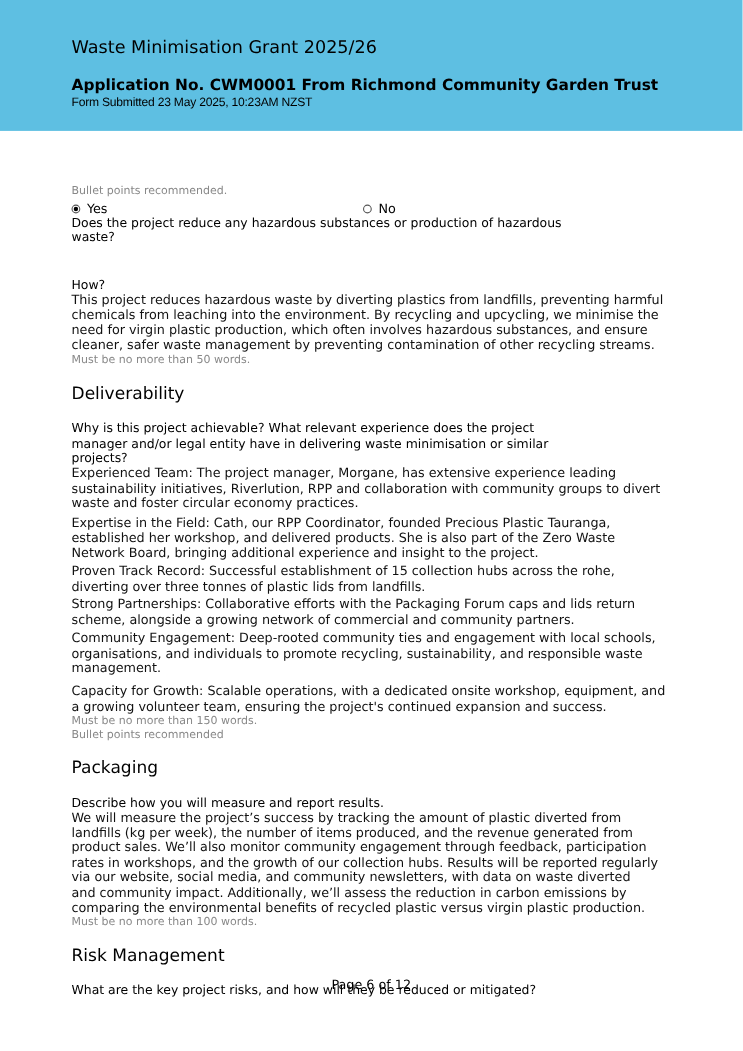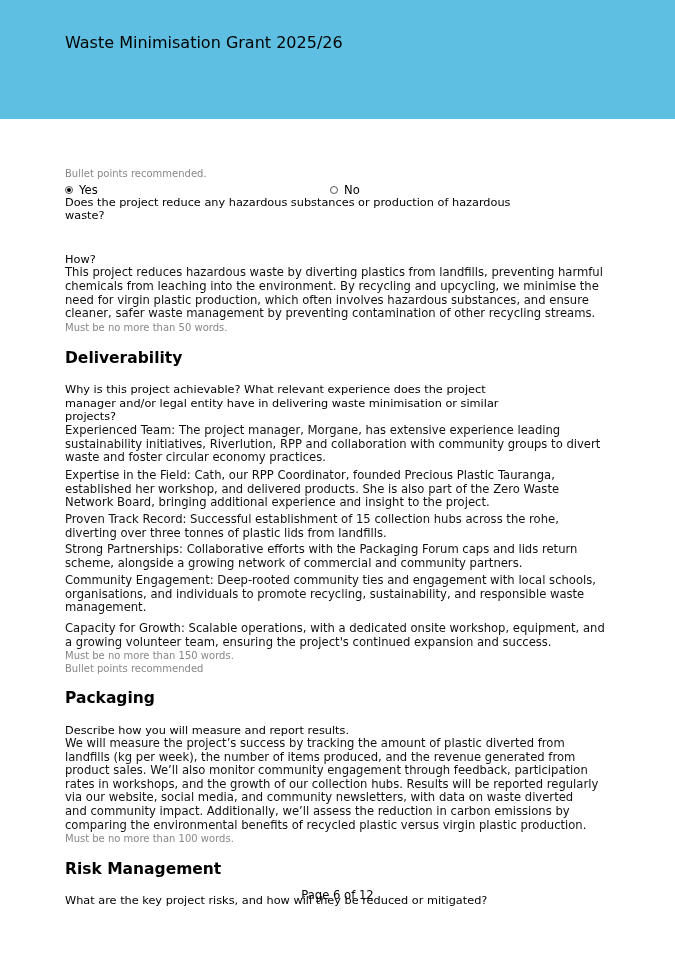--- a/index.html
+++ b/index.html
@@ -7,31 +7,33 @@
     .header { position: absolute; left: 0; top: 0; width: 675px; height: 119px; background: #5ebfe2; }
     .header .t1 { position: absolute; left: 65px; top: 33px; font-size: 16px; font-weight: normal; line-height: 19px; white-space: nowrap; }
     .header .t2 { position: absolute; left: 65px; top: 52px; font-size: 17px; font-weight: bold; line-height: 19px; white-space: nowrap; }
     .header .t3 { position: absolute; left: 65px; top: 70px; font-size: 14px; font-weight: bold; line-height: 16px; white-space: nowrap; }
     .header .t4 { position: absolute; left: 65px; top: 87px; font-family: "Liberation Sans", sans-serif; font-size: 11px; line-height: 13px; white-space: nowrap; letter-spacing: -0.2px; }
     .content { position: absolute; left: 65px; top: 0; width: 545px; }
     .abs { position: absolute; left: 0; white-space: nowrap; margin-top: 40px; }
     .hint { font-size: 10px; color: #888; line-height: 13px; }
     .q { font-size: 11.3px; font-weight: normal; line-height: 13.5px; }
     .ans { font-size: 11.6px; line-height: 13.8px; color: #111; }
-    .sec { font-size: 15.5px; font-weight: bold; line-height: 18px; }
+    .sec { font-size: 15.5px; font-weight: normal; line-height: 18px; }
     .radio { position: absolute; display: flex; align-items: center; font-size: 11.6px; line-height: 14px; }
     .radio .dot { width: 8px; height: 8px; border: 1px solid #555; border-radius: 50%; margin-right: 6px; position: relative; box-sizing: border-box; }
     .radio .dot.on::after { content: ""; position: absolute; left: 1px; top: 1px; width: 4px; height: 4px; border-radius: 50%; background: #000; }
     .footer { position: absolute; top: 888px; left: 0; width: 675px; text-align: center; font-size: 11.6px; line-height: 14px; }
   </style>
 </head>
 <body>
 
 <div class="header">
   <div class="t1">Waste Minimisation Grant 2025/26</div>
+  <div class="t3">Application No. CWM0001 From Richmond Community Garden Trust</div>
+  <div class="t4">Form Submitted 23 May 2025, 10:23AM NZST</div>
 </div>
 
 <div class="content">
   <div class="abs hint" style="top:127px">Bullet points recommended.</div>
 
   <div class="abs q" style="top:156px">Does the project reduce any hazardous substances or production of hazardous</div>
   <div class="abs q" style="top:169px">waste?</div>
 
   <div class="radio" style="left:0; top:183px">
     <span class="dot on"></span>

